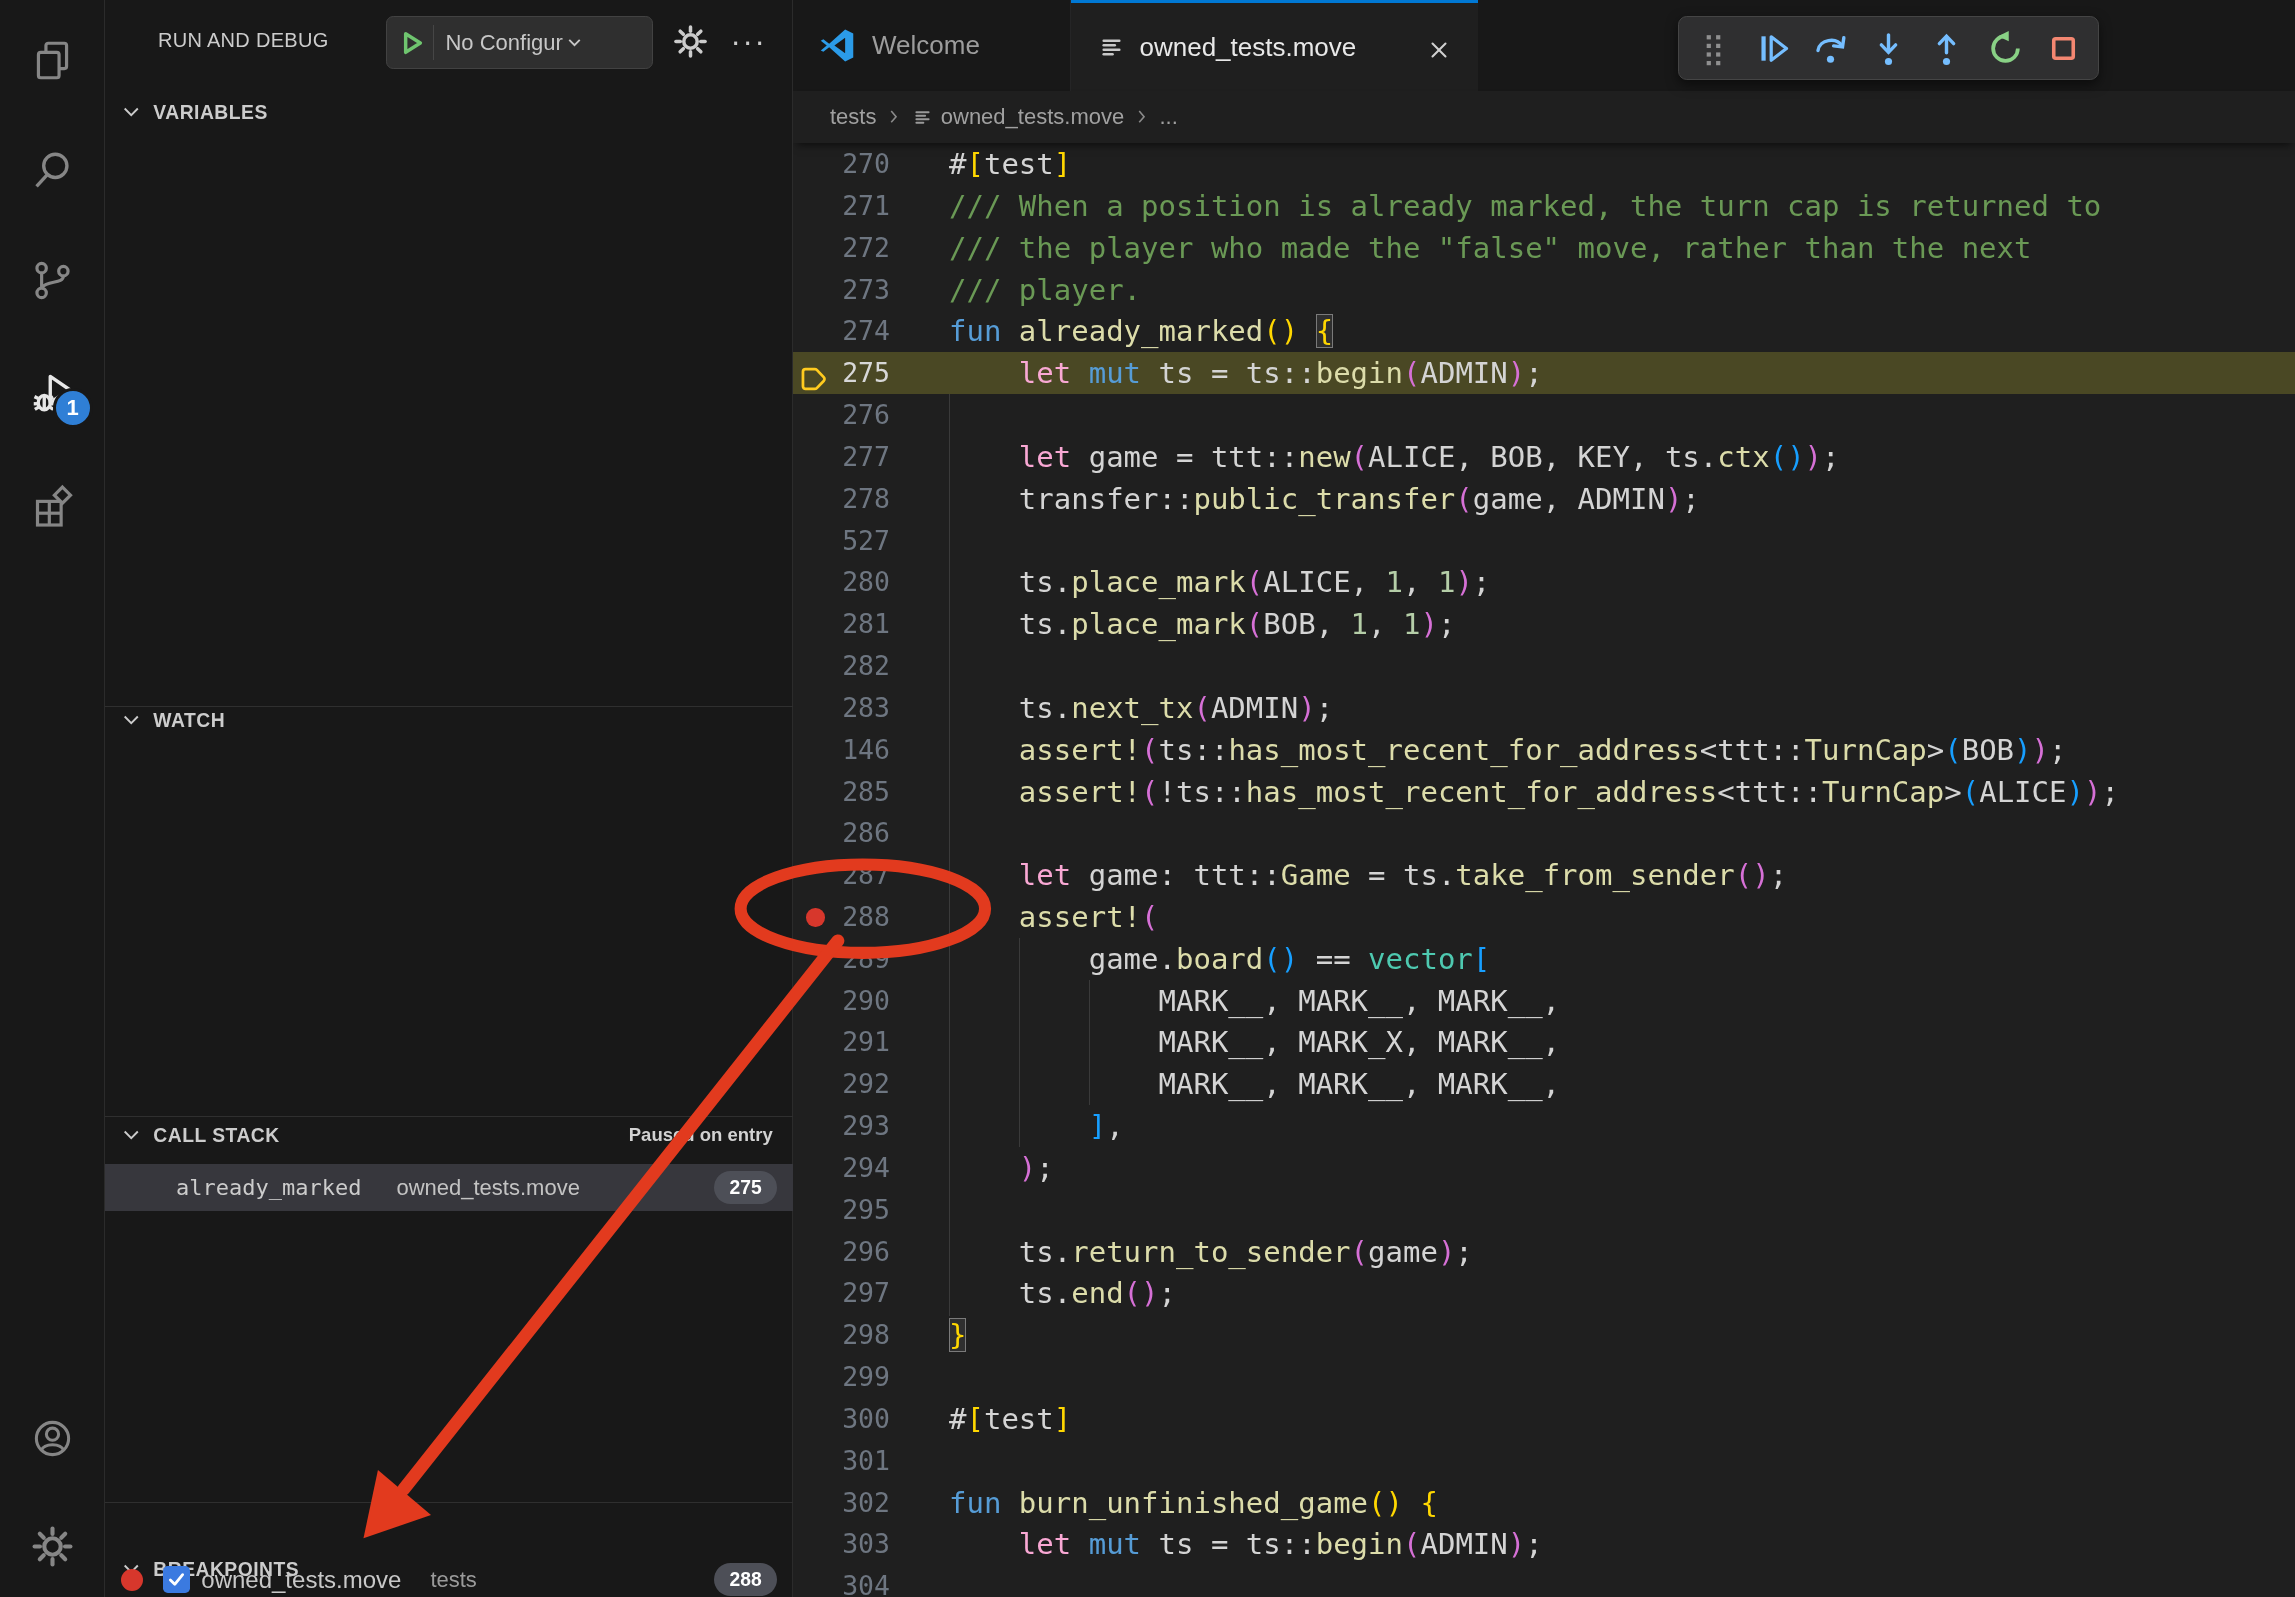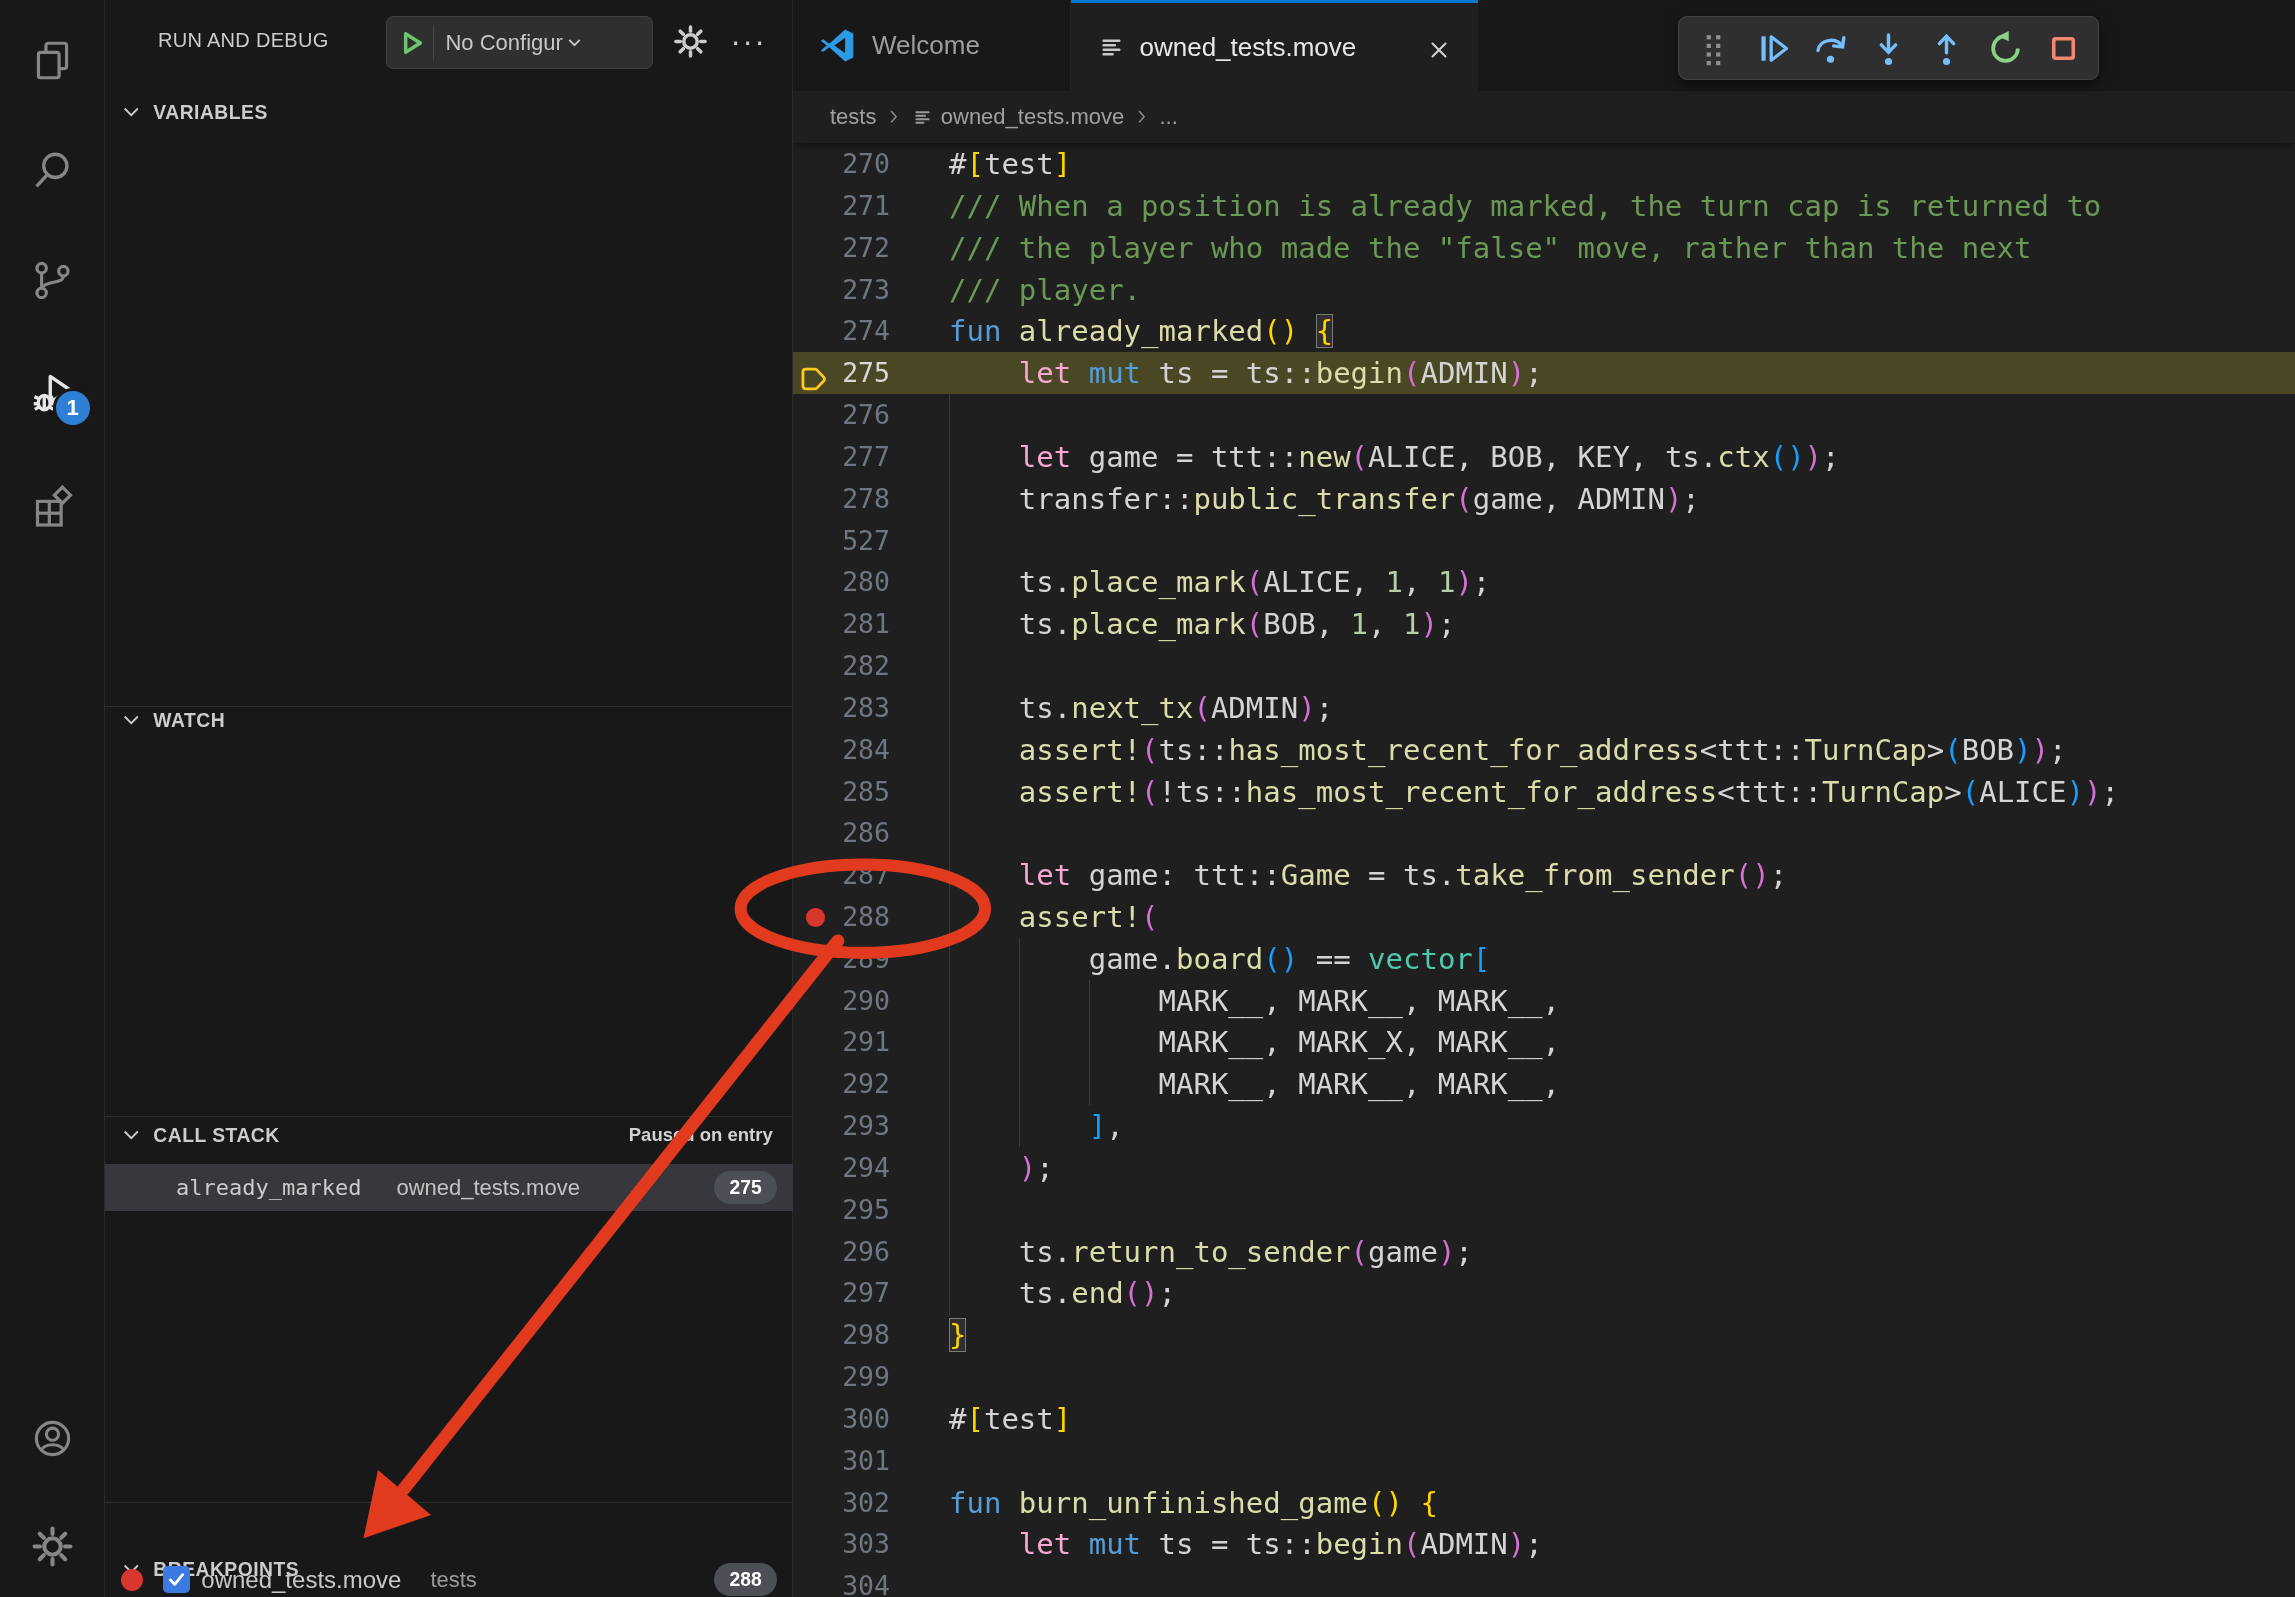--- a/index.html
+++ b/index.html
@@ -353,21 +353,21 @@
           </div>
           <div class="code-line" style="top: 645px;">
             <span class="ln">282</span>
             <span class="ct"></span>
           </div>
           <div class="code-line" style="top: 687px;">
             <span class="ln">283</span>
             <span class="ct"><span class="tk-w">    ts.</span><span class="tk-fn">next_tx</span><span class="tk-b2">(</span><span class="tk-w">ADMIN</span><span class="tk-b2">)</span><span class="tk-w">;</span></span>
           </div>
           <div class="code-line" style="top: 729px;">
-            <span class="ln">284</span>
+            <span class="ln">146</span>
             <span class="ct"><span class="tk-w">    </span><span class="tk-fn">assert!</span><span class="tk-b2">(</span><span class="tk-w">ts::</span><span class="tk-fn">has_most_recent_for_address</span><span class="tk-w">&lt;ttt::</span><span class="tk-fn">TurnCap</span><span class="tk-w">&gt;</span><span class="tk-b3">(</span><span class="tk-w">BOB</span><span class="tk-b3">)</span><span class="tk-b2">)</span><span class="tk-w">;</span></span>
           </div>
           <div class="code-line" style="top: 771px;">
             <span class="ln">285</span>
             <span class="ct"><span class="tk-w">    </span><span class="tk-fn">assert!</span><span class="tk-b2">(</span><span class="tk-w">!ts::</span><span class="tk-fn">has_most_recent_for_address</span><span class="tk-w">&lt;ttt::</span><span class="tk-fn">TurnCap</span><span class="tk-w">&gt;</span><span class="tk-b3">(</span><span class="tk-w">ALICE</span><span class="tk-b3">)</span><span class="tk-b2">)</span><span class="tk-w">;</span></span>
           </div>
           <div class="code-line" style="top: 812px;">
             <span class="ln">286</span>
             <span class="ct"></span>
           </div>

